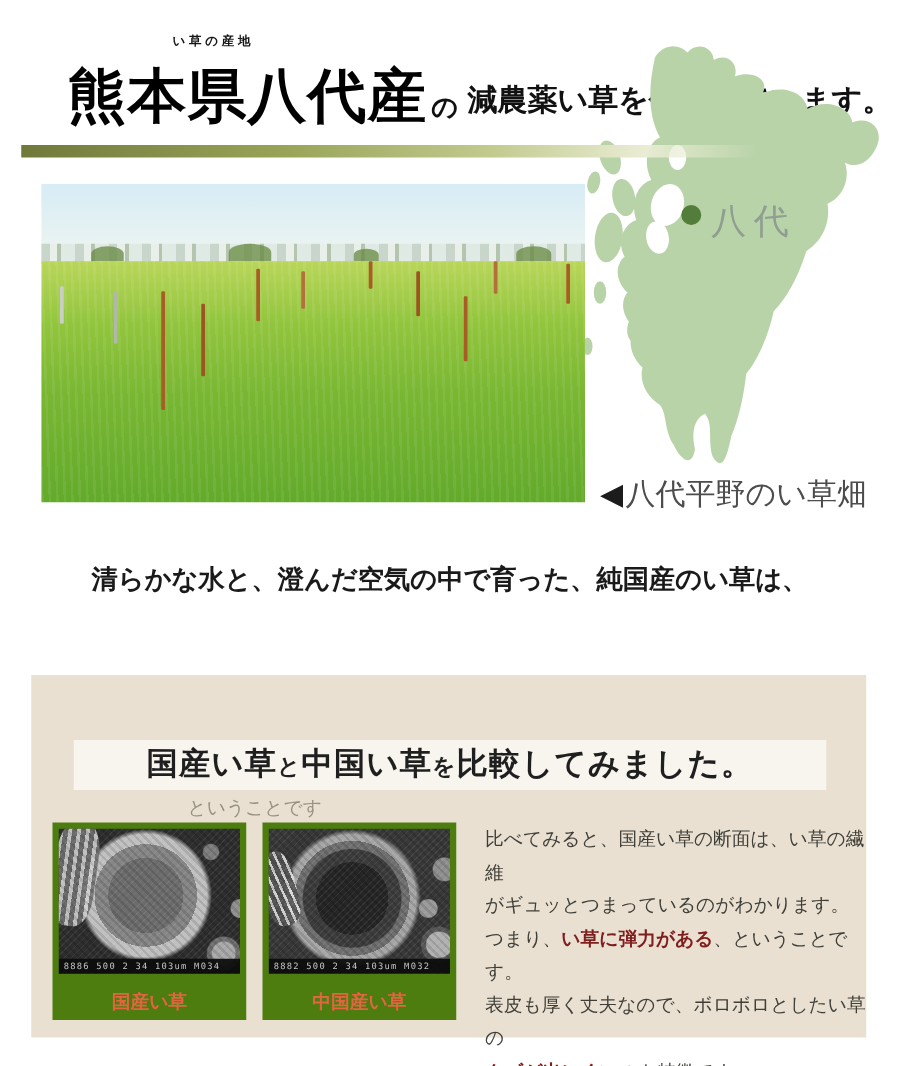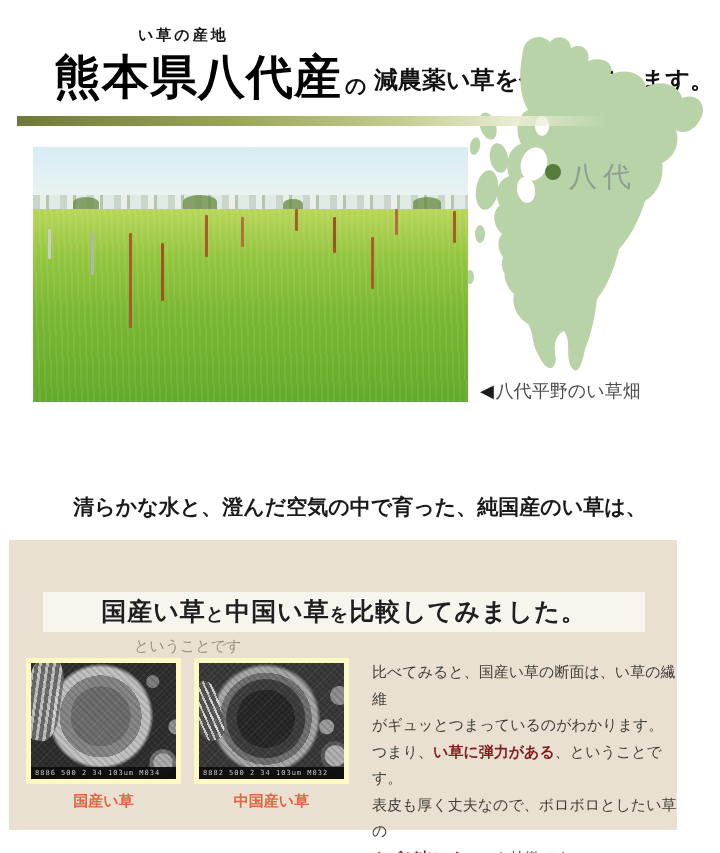--- a/index.html
+++ b/index.html
@@ -2,21 +2,21 @@
 <html><head>
 <meta charset="utf-8">
 <style>
   html,body{margin:0;padding:0;background:#fff;}
   .page{position:relative;width:720px;height:853px;background:#fff;overflow:hidden;
         font-family:"Liberation Sans",sans-serif;}
   [data-name]{box-sizing:border-box;}
 
   
   .eyebrow{position:absolute;left:138px;top:26px;font-family:"Liberation Serif",serif;
-           font-weight:700;font-size:15px;letter-spacing:3px;color:#161616;}
+           font-weight:700;font-size:10px;letter-spacing:3px;color:#161616;}
   .main-title{position:absolute;left:54px;top:46px;font-family:"Liberation Serif",serif;
            font-weight:700;font-size:47px;letter-spacing:1px;color:#000000;}
   .particle{position:absolute;left:345px;top:72px;font-family:"Liberation Serif",serif;
            font-weight:700;font-size:21px;color:#111;}
   .subtitle{position:absolute;left:374px;top:64px;font-family:"Liberation Serif",serif;
            font-weight:700;font-size:24px;color:#111;}
   .green-rule{position:absolute;left:17px;top:116px;width:606px;height:10px;z-index:3;
            background:linear-gradient(to right,#71793a,#99a458 35%,#c2ca8e 62%,#e9ecd3 82%,rgba(255,255,255,0) 97%);}
 
   
@@ -32,37 +32,37 @@
        background:linear-gradient(#d7ecf5,#eef5f0);}
   .horizon{position:absolute;left:0;top:48px;right:0;height:16px;opacity:.9;
        background:repeating-linear-gradient(90deg,#c5d2c6 0 7px,#e8efe9 7px 13px,#aebfa8 13px 16px,#dfe9e3 16px 27px);}
   .tree{position:absolute;background:#66883f;border-radius:50% 50% 0 0;opacity:.75;}
   .field{position:absolute;left:0;top:62px;right:0;bottom:0;
        background:
          repeating-linear-gradient(88deg,rgba(255,255,255,.07) 0 2px,rgba(0,0,0,0) 2px 6px),
          linear-gradient(#b9d65a,#92c53e 26%,#79b733 55%,#63aa2b 100%);}
   .stake{position:absolute;width:3px;border-radius:1px;}
 
-  .photo-caption{position:absolute;left:480px;top:379px;z-index:2;font-size:18px;color:#4c4c4c;}
+  .photo-caption{position:absolute;left:480px;top:379px;z-index:2;font-size:24px;color:#4c4c4c;}
   .photo-caption .tri{color:#1c1c1c;margin-right:2px;}
 
   
   .intro{position:absolute;left:0;top:444px;width:720px;text-align:center;
        font-family:"Liberation Serif",serif;font-weight:700;font-size:21px;
-       line-height:38px;color:#1a1a1a;margin-top:44px;}
+       line-height:38px;color:#1a1a1a;}
 
   
-  .panel{position:absolute;left:9px;top:540px;width:668px;height:290px;background:#e9e0d2;padding-left:28px;}
+  .panel{position:absolute;left:25px;top:540px;width:668px;height:290px;background:#e9e0d2;padding-left:28px;}
   .cmp-titlebar{position:absolute;left:34px;top:52px;width:602px;height:40px;background:#f8f5ef;
        text-align:center;line-height:40px;font-family:"Liberation Serif",serif;
        font-weight:700;color:#1f1f1f;font-size:25px;letter-spacing:1px;}
   .cmp-titlebar .sm{font-size:18px;}
   .diagram-label{position:absolute;left:125px;top:97px;font-size:15px;color:#97917f;}
 
-  .sem{position:absolute;width:155px;height:126px;background:#fef9c3;padding:5px;}
+  .sem{position:absolute;width:155px;height:158px;background:#4d7c0f;padding:5px;}
   .sem-inner{position:relative;width:145px;height:116px;overflow:hidden;}
   .sem1 .sem-inner{background:
       radial-gradient(circle at 91% 86%,#a9a9a9 0 9px,#6f6f6f 10px 13px,rgba(0,0,0,0) 14px),
       radial-gradient(circle at 100% 55%,#909090 0 7px,rgba(0,0,0,0) 8px),
       radial-gradient(circle at 84% 16%,#7c7c7c 0 6px,rgba(0,0,0,0) 7px),
       radial-gradient(circle at 48% 46%,#6c6c6c 0 30px,#858585 30px 41px,#c0c0c0 41px 49px,#2e2e2e 53px);}
   .sem2 .sem-inner{background:
       radial-gradient(circle at 94% 80%,#b0b0b0 0 10px,#585858 11px 14px,rgba(0,0,0,0) 15px),
       radial-gradient(circle at 97% 28%,#8e8e8e 0 9px,rgba(0,0,0,0) 10px),
       radial-gradient(circle at 88% 55%,#9b9b9b 0 7px,rgba(0,0,0,0) 8px),

